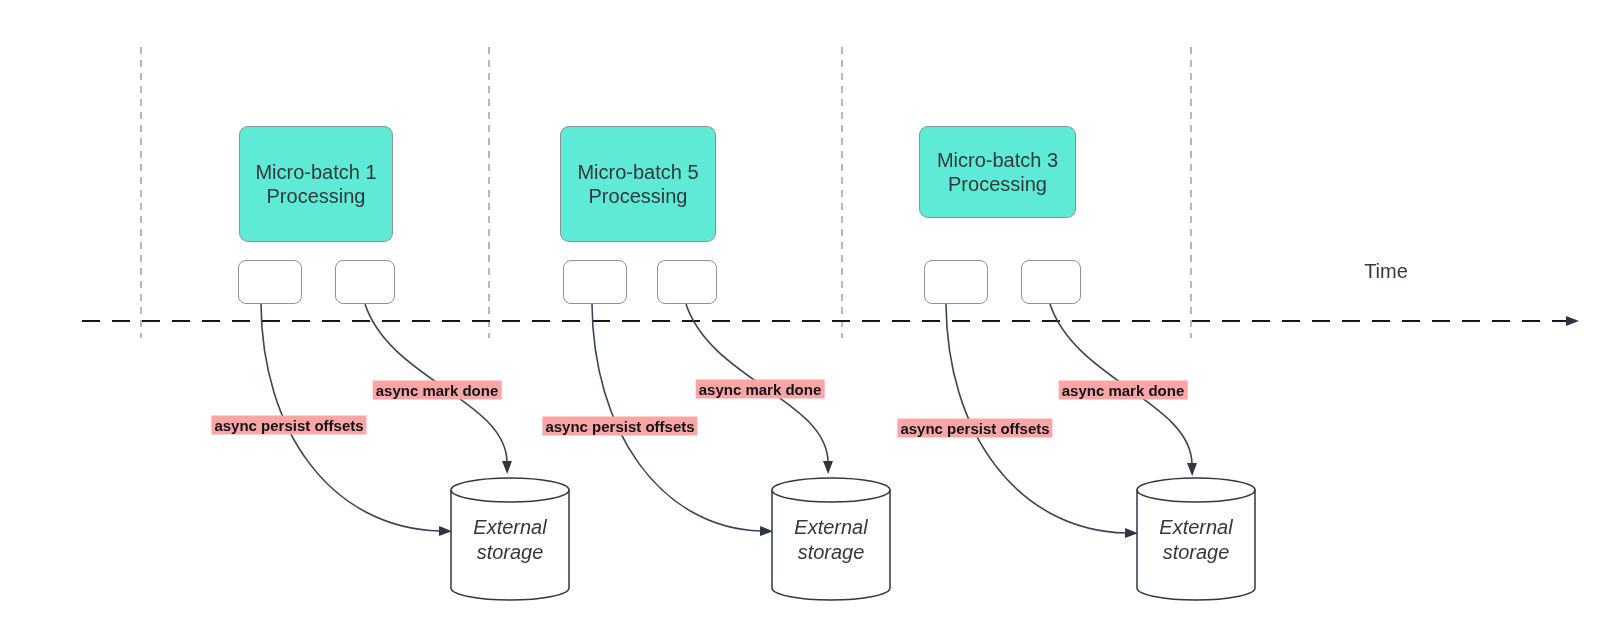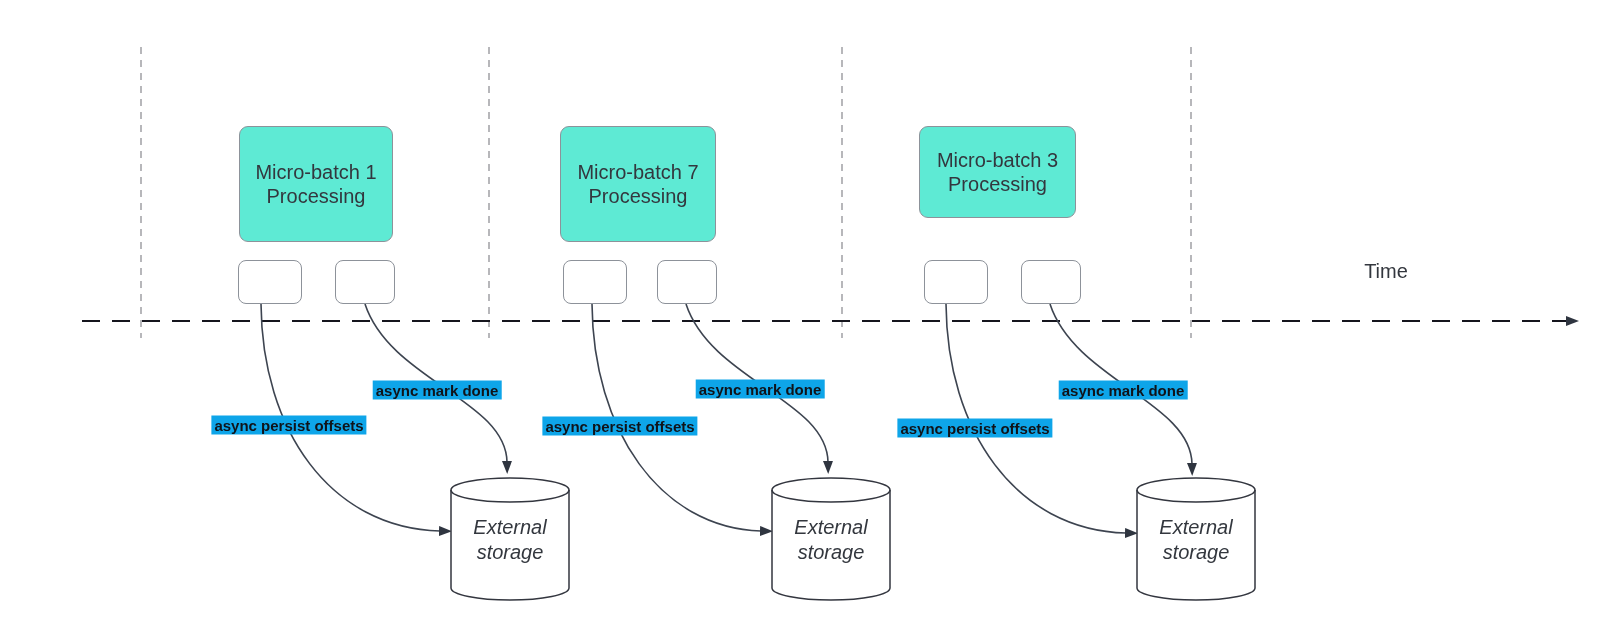--- a/index.html
+++ b/index.html
@@ -44,21 +44,21 @@
     display:flex;align-items:center;justify-content:center;
     text-align:center;color:#33373e;
     font-size:20px;line-height:25px;white-space:pre-line;font-style:italic;
   }
   .cl1{left:451px;} .cl2{left:772px;} .cl3{left:1137px;}
   
   .edge-label{
     position:absolute;
     transform:translate(-50%,-50%);
     font-size:15px;font-weight:700;color:#101319;
-    background:#0ea5e9;padding:1px 3px;white-space:nowrap;
+    background:#fca5a5;padding:1px 3px;white-space:nowrap;
   }
   .pl1{left:289px;top:425px;} .pl2{left:620px;top:426px;} .pl3{left:975px;top:428px;}
   .dl1{left:437px;top:390px;} .dl2{left:760px;top:389px;} .dl3{left:1123px;top:390px;}
   
   .time-label{
     position:absolute;left:1386px;top:271px;
     transform:translate(-50%,-50%);
     font-size:20px;color:#33373e;white-space:nowrap;
   }
 </style>
@@ -102,21 +102,21 @@
       <path d="M1137,490 a59,12 0 1 1 118,0 v98 a59,12 0 1 1 -118,0 z" fill="#ffffff" stroke="#33363f" stroke-width="1.5"></path>
       <path d="M1137,490 a59,12 0 0 0 118,0" fill="none" stroke="#33363f" stroke-width="1.5"></path>
     </g>
   </svg>
 
   <div class="node box1">
     <span>Micro-batch 1
 Processing</span>
   </div>
   <div class="node box2">
-    <span>Micro-batch 7
+    <span>Micro-batch 5
 Processing</span>
   </div>
   <div class="node box3">
     <span>Micro-batch 3
 Processing</span>
   </div>
 
   <div class="mini ra ra1"></div>
   <div class="mini rb rb1"></div>
   <div class="mini ra ra2"></div>

